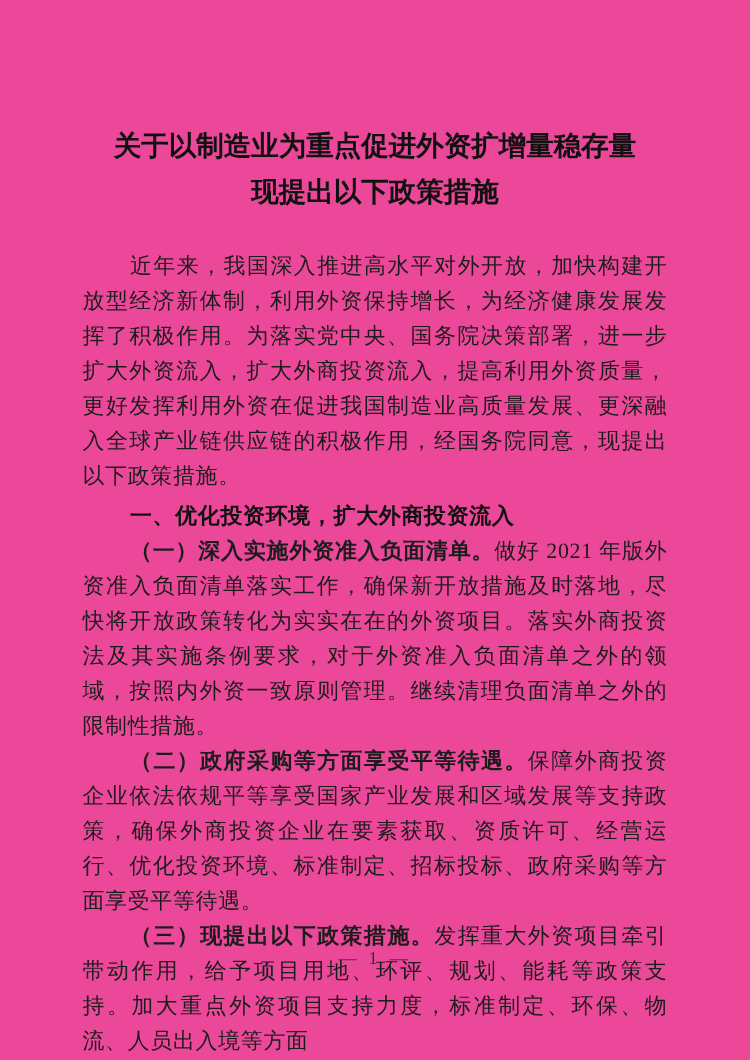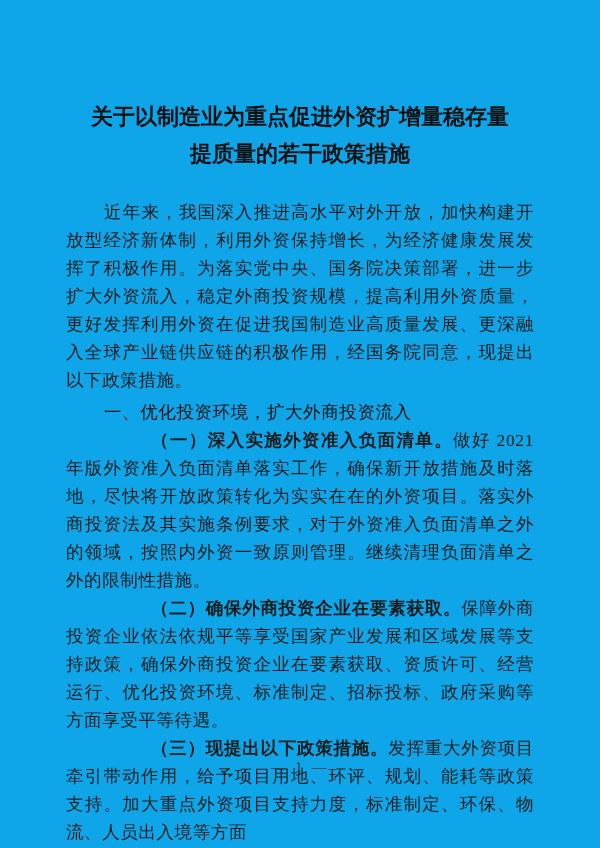--- a/index.html
+++ b/index.html
@@ -5,21 +5,21 @@
   html, body {
     margin: 0;
     padding: 0;
     background: #f2f2f2;
   }
   .page {
     position: relative;
     width: 600px;
     height: 848px;
     margin: 0 auto;
-    background: #0ea5e9;
+    background: #ec4899;
     box-sizing: border-box;
     padding: 98px 66px 0 66px;
     overflow: hidden;
     color: #1c1c1c;
     font-family: "Liberation Serif", "DejaVu Serif", serif;
   }
   .title {
     margin: 0 0 26px 0;
     text-align: center;
     font-family: "Liberation Sans", "DejaVu Sans", sans-serif;
@@ -35,53 +35,53 @@
     line-height: 28px;
     letter-spacing: 0.6px;
     text-align: justify;
     text-justify: inter-ideograph;
     text-indent: 38px;
   }
   .intro { margin-bottom: 4px; }
   .section-heading {
     margin: 4px 0 0 0;
     font-family: "Liberation Sans", "DejaVu Sans", sans-serif;
-    font-weight: 400;
+    font-weight: 700;
     font-size: 17.5px;
     line-height: 28px;
     letter-spacing: 0.6px;
     text-indent: 38px;
     color: #111111;
   }
-  .item-lead { font-weight: 700; margin-left: 47px; }
+  .item-lead { font-weight: 700; }
   .page-number {
     position: absolute;
     left: 0;
     right: 0;
     bottom: 72px;
     text-align: center;
     font-size: 14.5px;
     letter-spacing: 3px;
     color: #333333;
   }
 </style>
 </head>
 <body>
 
 <div class="page">
 
   <h1 class="title">
     <span class="title-line">关于以制造业为重点促进外资扩增量稳存量</span>
-    <span class="title-line">提质量的若干政策措施</span>
+    <span class="title-line">现提出以下政策措施</span>
   </h1>
 
-  <p class="body-para intro">近年来，我国深入推进高水平对外开放，加快构建开放型经济新体制，利用外资保持增长，为经济健康发展发挥了积极作用。为落实党中央、国务院决策部署，进一步扩大外资流入，稳定外商投资规模，提高利用外资质量，更好发挥利用外资在促进我国制造业高质量发展、更深融入全球产业链供应链的积极作用，经国务院同意，现提出以下政策措施。</p>
+  <p class="body-para intro">近年来，我国深入推进高水平对外开放，加快构建开放型经济新体制，利用外资保持增长，为经济健康发展发挥了积极作用。为落实党中央、国务院决策部署，进一步扩大外资流入，扩大外商投资流入，提高利用外资质量，更好发挥利用外资在促进我国制造业高质量发展、更深融入全球产业链供应链的积极作用，经国务院同意，现提出以下政策措施。</p>
 
   <div id="sections">
       <p class="section-heading">一、优化投资环境，扩大外商投资流入</p>
       <p class="body-para"><span class="item-lead">（一）深入实施外资准入负面清单。</span><span>做好 2021 年版外资准入负面清单落实工作，确保新开放措施及时落地，尽快将开放政策转化为实实在在的外资项目。落实外商投资法及其实施条例要求，对于外资准入负面清单之外的领域，按照内外资一致原则管理。继续清理负面清单之外的限制性措施。</span></p>
-      <p class="body-para"><span class="item-lead">（二）确保外商投资企业在要素获取。</span><span>保障外商投资企业依法依规平等享受国家产业发展和区域发展等支持政策，确保外商投资企业在要素获取、资质许可、经营运行、优化投资环境、标准制定、招标投标、政府采购等方面享受平等待遇。</span></p>
+      <p class="body-para"><span class="item-lead">（二）政府采购等方面享受平等待遇。</span><span>保障外商投资企业依法依规平等享受国家产业发展和区域发展等支持政策，确保外商投资企业在要素获取、资质许可、经营运行、优化投资环境、标准制定、招标投标、政府采购等方面享受平等待遇。</span></p>
       <p class="body-para"><span class="item-lead">（三）现提出以下政策措施。</span><span>发挥重大外资项目牵引带动作用，给予项目用地、环评、规划、能耗等政策支持。加大重点外资项目支持力度，标准制定、环保、物流、人员出入境等方面</span></p>
     </div>
 
   <div class="page-number">— 1 —</div>
 
 </div>
 
 </body></html>

